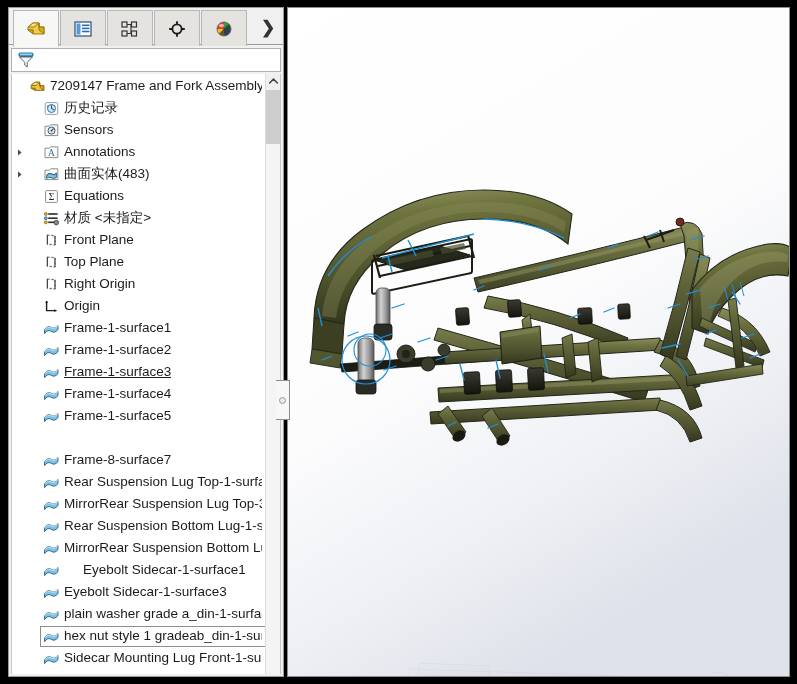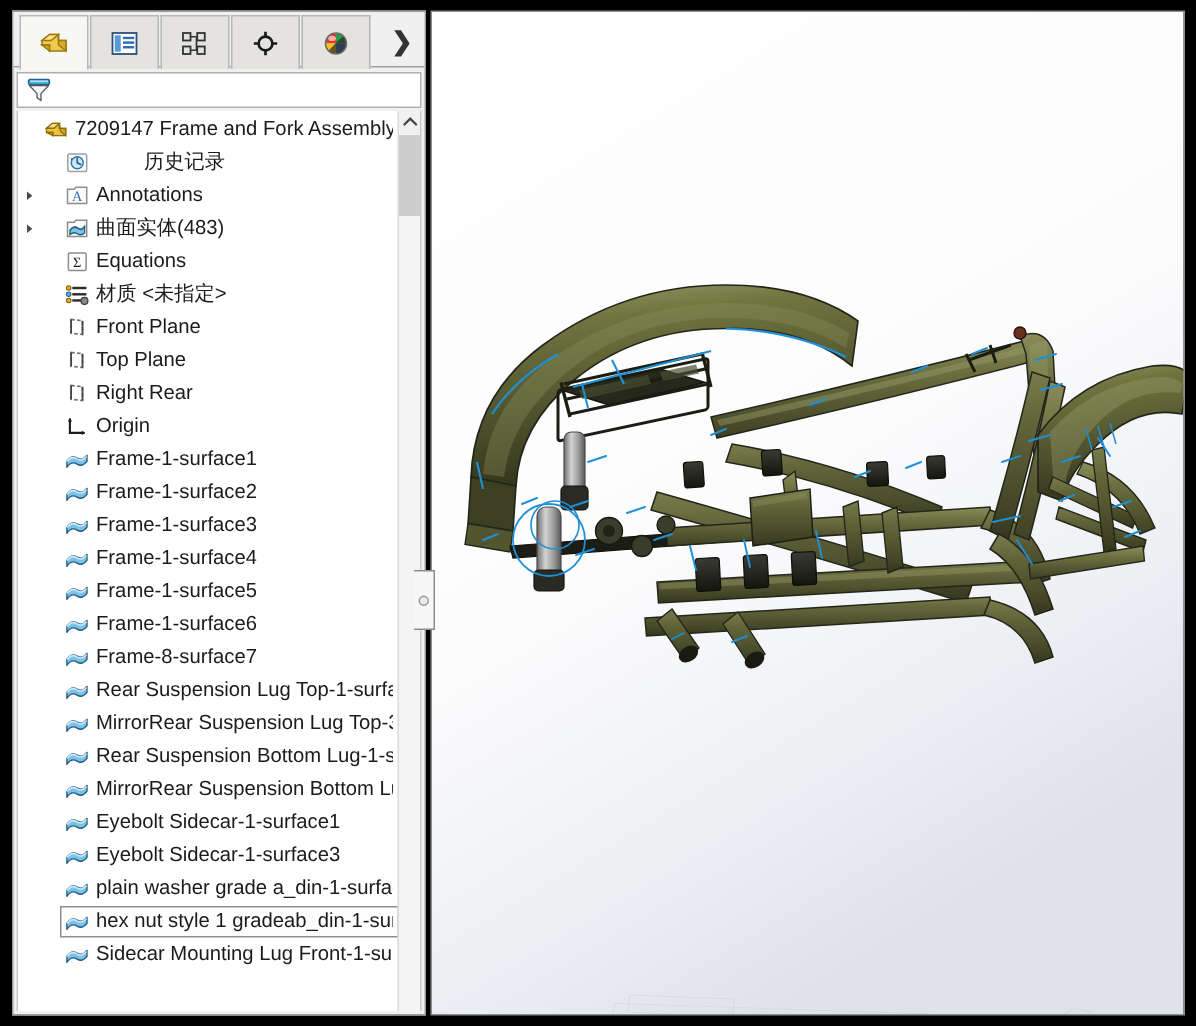--- a/index.html
+++ b/index.html
@@ -278,30 +278,44 @@
                   <path d="M2 7.5 L6 4.2 L10.6 4.2 L7 7.5 Z" fill="#fbe08a" stroke="#8d6f10" stroke-width="0.9"></path>
                   <path d="M10.6 4.2 L10.6 7.6 L14.8 7.6 L14.8 12.4 L11.4 9.6 Z" fill="#d6a62a" stroke="#8d6f10" stroke-width="0.9"></path>
                   <path d="M6.2 10.3 L6.2 12.4 L2 10.3 Z" fill="#d6a62a" stroke="#8d6f10" stroke-width="0.9"></path>
                 </svg>
               </span>
               <span class="row-label">7209147 Frame and Fork Assembly(1)</span>
             </div>
           </div>
           <div class="row">
             <span class="twisty"></span>
-            <div class="label-box" style="margin-left: 14px; gap: 32px;">
+            <div class="label-box" style="margin-left: 14px;">
               <span class="row-icon">
                 <svg width="17" height="17" viewBox="0 0 17 17">
                   <rect x="2.2" y="2.6" width="12.6" height="11.8" rx="1.4" fill="#fdfdfd" stroke="#9aa0a6" stroke-width="1"></rect>
                   <circle cx="8.5" cy="8.5" r="4" fill="#cfe6f5" stroke="#2e77a8" stroke-width="1"></circle>
                   <path d="M8.5 5.6 L8.5 8.5 L10.8 9.7" fill="none" stroke="#1f5f8b" stroke-width="1.1" stroke-linecap="round"></path>
                   <path d="M5.2 6 L4 5 L4.6 7.4 Z" fill="#1f5f8b"></path>
                 </svg>
               </span>
               <span class="row-label">历史记录</span>
+            </div>
+          </div>
+          <div class="row">
+            <span class="twisty"></span>
+            <div class="label-box" style="margin-left: 14px;">
+              <span class="row-icon">
+                <svg width="17" height="17" viewBox="0 0 17 17">
+                  <path d="M2 4.2 L6.4 4.2 L7.6 2.8 L14.8 2.8 L14.8 13.6 L2 13.6 Z" fill="#f6f6f4" stroke="#8d8d8d" stroke-width="1"></path>
+                  <circle cx="8.5" cy="8.6" r="3.5" fill="#dfe9f0" stroke="#30607f" stroke-width="1"></circle>
+                  <path d="M8.5 8.6 L11 6.4" stroke="#c0392b" stroke-width="1.2" stroke-linecap="round"></path>
+                  <circle cx="8.5" cy="8.6" r="0.9" fill="#333"></circle>
+                </svg>
+              </span>
+              <span class="row-label">Sensors</span>
             </div>
           </div>
           <div class="row">
             <span class="twisty">
               <svg width="9" height="9" viewBox="0 0 9 9">
                 <path d="M3 1.6 L6.6 4.5 L3 7.4 Z" fill="#4a4a4a"></path>
               </svg>
             </span>
             <div class="label-box" style="margin-left: 14px;">
               <span class="row-icon">
@@ -388,21 +402,21 @@
           <div class="row">
             <span class="twisty"></span>
             <div class="label-box" style="margin-left: 14px;">
               <span class="row-icon">
                 <svg width="17" height="17" viewBox="0 0 17 17">
                   <path d="M4.4 3 L12 3.8 L12 13 L4.4 12.2 Z" fill="none" stroke="#6d6d6d" stroke-width="1.1" stroke-dasharray="2.4 1.6"></path>
                   <path d="M4.4 3 L4.4 12.2" stroke="#444" stroke-width="1.2"></path>
                   <path d="M12 3.8 L12 13" stroke="#444" stroke-width="1.2"></path>
                 </svg>
               </span>
-              <span class="row-label">Right Rear</span>
+              <span class="row-label">Right Origin</span>
             </div>
           </div>
           <div class="row">
             <span class="twisty"></span>
             <div class="label-box" style="margin-left: 14px;">
               <span class="row-icon">
                 <svg width="17" height="17" viewBox="0 0 17 17">
                   <path d="M3.6 3 L3.6 12.6 L13.4 12.6" fill="none" stroke="#1c1c1c" stroke-width="1.4"></path>
                   <path d="M3.6 2.6 L2.2 5 L5 5 Z" fill="#1c1c1c"></path>
                   <path d="M13.8 12.6 L11.4 11.2 L11.4 14 Z" fill="#1c1c1c"></path>
@@ -430,21 +444,21 @@
                 <svg width="17" height="17" viewBox="0 0 17 17">
                   <path d="M1.6 9.6 Q4.6 5 8.4 7.4 Q11.8 9.6 15 5.6 L15 9.6 Q11.8 13.6 8.4 11.4 Q4.6 9 1.6 13.6 Z" fill="#7cc1e8" stroke="#1f5d80" stroke-width="0.9" stroke-linejoin="round"></path>
                   <path d="M1.8 9.8 Q4.6 5.6 8.3 7.9 Q11.7 10 14.8 6.4" fill="none" stroke="#cdeaf9" stroke-width="1"></path>
                 </svg>
               </span>
               <span class="row-label">Frame-1-surface2</span>
             </div>
           </div>
           <div class="row">
             <span class="twisty"></span>
-            <div class="label-box" style="margin-left: 14px;">
+            <div class="label-box" style="margin-left: 14px; text-decoration: underline;">
               <span class="row-icon">
                 <svg width="17" height="17" viewBox="0 0 17 17">
                   <path d="M1.6 9.6 Q4.6 5 8.4 7.4 Q11.8 9.6 15 5.6 L15 9.6 Q11.8 13.6 8.4 11.4 Q4.6 9 1.6 13.6 Z" fill="#7cc1e8" stroke="#1f5d80" stroke-width="0.9" stroke-linejoin="round"></path>
                   <path d="M1.8 9.8 Q4.6 5.6 8.3 7.9 Q11.7 10 14.8 6.4" fill="none" stroke="#cdeaf9" stroke-width="1"></path>
                 </svg>
               </span>
               <span class="row-label">Frame-1-surface3</span>
             </div>
           </div>
           <div class="row">
@@ -466,29 +480,20 @@
                 <svg width="17" height="17" viewBox="0 0 17 17">
                   <path d="M1.6 9.6 Q4.6 5 8.4 7.4 Q11.8 9.6 15 5.6 L15 9.6 Q11.8 13.6 8.4 11.4 Q4.6 9 1.6 13.6 Z" fill="#7cc1e8" stroke="#1f5d80" stroke-width="0.9" stroke-linejoin="round"></path>
                   <path d="M1.8 9.8 Q4.6 5.6 8.3 7.9 Q11.7 10 14.8 6.4" fill="none" stroke="#cdeaf9" stroke-width="1"></path>
                 </svg>
               </span>
               <span class="row-label">Frame-1-surface5</span>
             </div>
           </div>
           <div class="row">
             <span class="twisty"></span>
-            <div class="label-box" style="margin-left: 14px;">
-              <span class="row-icon">
-                <svg width="17" height="17" viewBox="0 0 17 17">
-                  <path d="M1.6 9.6 Q4.6 5 8.4 7.4 Q11.8 9.6 15 5.6 L15 9.6 Q11.8 13.6 8.4 11.4 Q4.6 9 1.6 13.6 Z" fill="#7cc1e8" stroke="#1f5d80" stroke-width="0.9" stroke-linejoin="round"></path>
-                  <path d="M1.8 9.8 Q4.6 5.6 8.3 7.9 Q11.7 10 14.8 6.4" fill="none" stroke="#cdeaf9" stroke-width="1"></path>
-                </svg>
-              </span>
-              <span class="row-label">Frame-1-surface6</span>
-            </div>
           </div>
           <div class="row">
             <span class="twisty"></span>
             <div class="label-box" style="margin-left: 14px;">
               <span class="row-icon">
                 <svg width="17" height="17" viewBox="0 0 17 17">
                   <path d="M1.6 9.6 Q4.6 5 8.4 7.4 Q11.8 9.6 15 5.6 L15 9.6 Q11.8 13.6 8.4 11.4 Q4.6 9 1.6 13.6 Z" fill="#7cc1e8" stroke="#1f5d80" stroke-width="0.9" stroke-linejoin="round"></path>
                   <path d="M1.8 9.8 Q4.6 5.6 8.3 7.9 Q11.7 10 14.8 6.4" fill="none" stroke="#cdeaf9" stroke-width="1"></path>
                 </svg>
               </span>
@@ -538,21 +543,21 @@
                 <svg width="17" height="17" viewBox="0 0 17 17">
                   <path d="M1.6 9.6 Q4.6 5 8.4 7.4 Q11.8 9.6 15 5.6 L15 9.6 Q11.8 13.6 8.4 11.4 Q4.6 9 1.6 13.6 Z" fill="#7cc1e8" stroke="#1f5d80" stroke-width="0.9" stroke-linejoin="round"></path>
                   <path d="M1.8 9.8 Q4.6 5.6 8.3 7.9 Q11.7 10 14.8 6.4" fill="none" stroke="#cdeaf9" stroke-width="1"></path>
                 </svg>
               </span>
               <span class="row-label">MirrorRear Suspension Bottom Lug</span>
             </div>
           </div>
           <div class="row">
             <span class="twisty"></span>
-            <div class="label-box" style="margin-left: 14px;">
+            <div class="label-box" style="margin-left: 14px; gap: 19px;">
               <span class="row-icon">
                 <svg width="17" height="17" viewBox="0 0 17 17">
                   <path d="M1.6 9.6 Q4.6 5 8.4 7.4 Q11.8 9.6 15 5.6 L15 9.6 Q11.8 13.6 8.4 11.4 Q4.6 9 1.6 13.6 Z" fill="#7cc1e8" stroke="#1f5d80" stroke-width="0.9" stroke-linejoin="round"></path>
                   <path d="M1.8 9.8 Q4.6 5.6 8.3 7.9 Q11.7 10 14.8 6.4" fill="none" stroke="#cdeaf9" stroke-width="1"></path>
                 </svg>
               </span>
               <span class="row-label">Eyebolt Sidecar-1-surface1</span>
             </div>
           </div>
           <div class="row">

